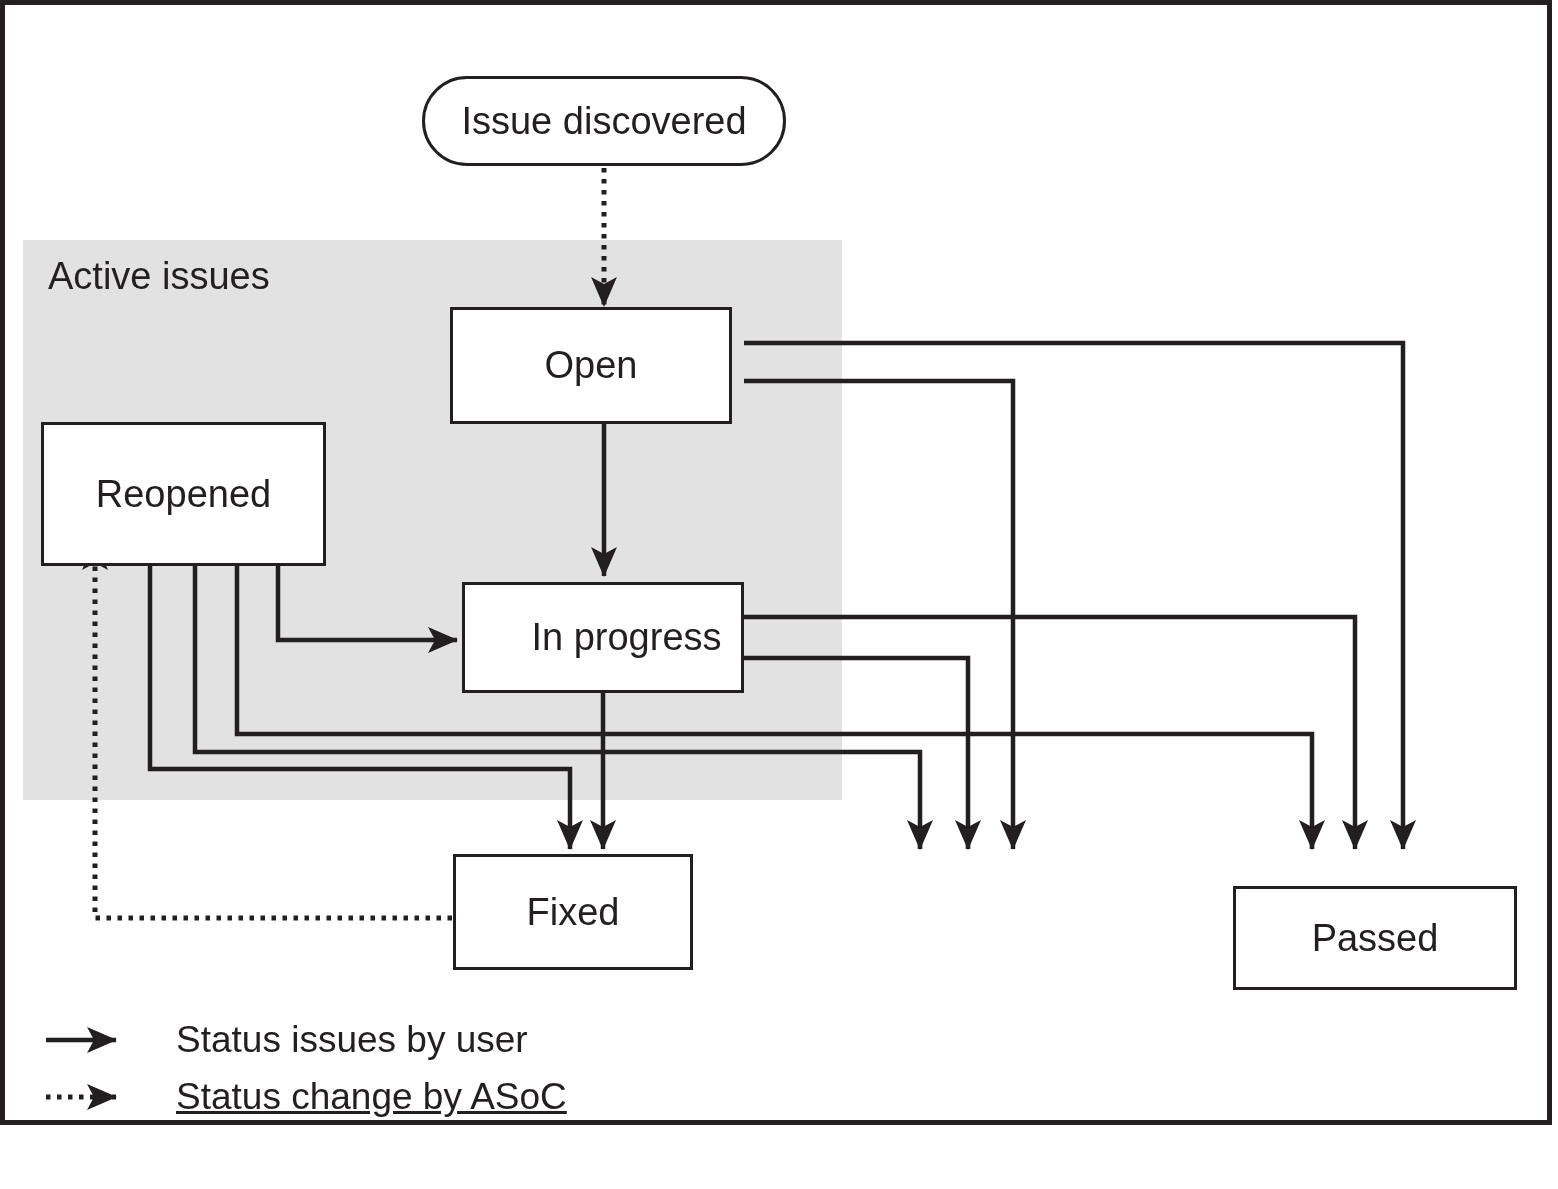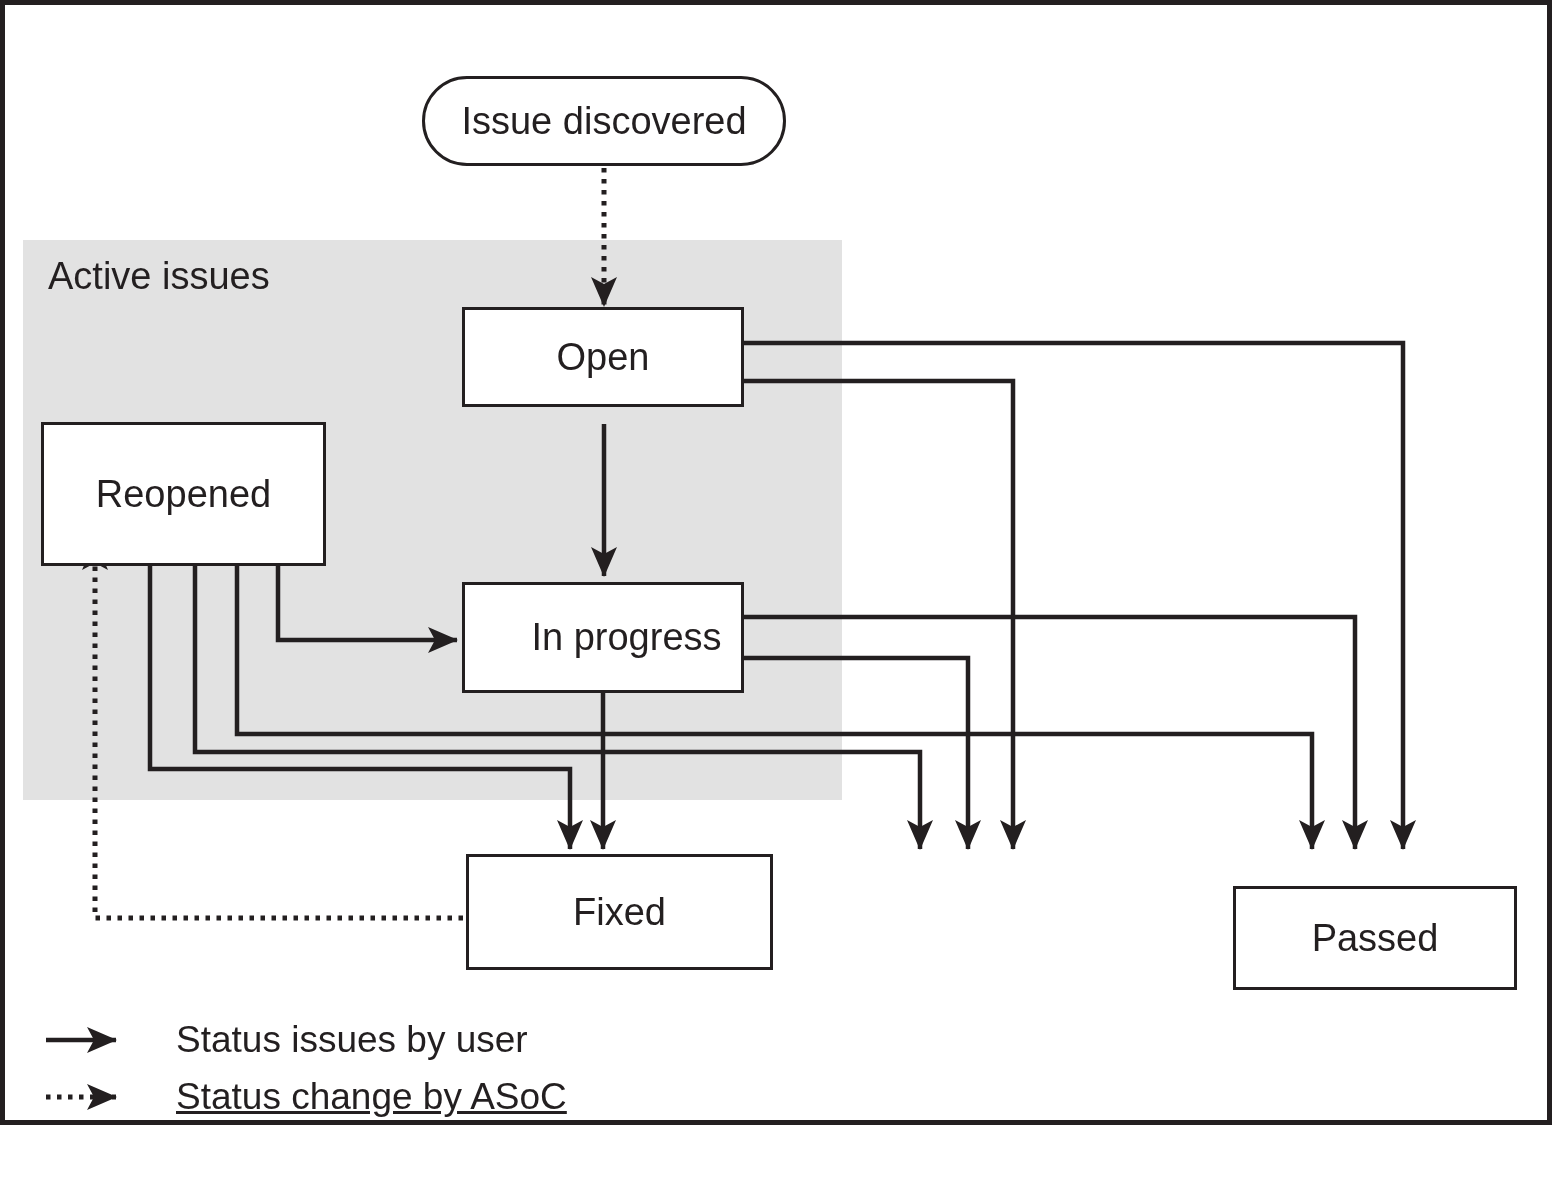--- a/index.html
+++ b/index.html
@@ -118,33 +118,33 @@
     <path class="edge dotted" d="M463,918 L95,918 L95,541" marker-end="url(#ah)"></path>
 
     <path class="edge" d="M46,1040 L116,1040" marker-end="url(#ah)"></path>
     <path class="edge dotted" d="M46,1097 L116,1097" marker-end="url(#ah)"></path>
   </svg>
 
   <div class="node start" style="left:422px;top:76px;width:364px;height:90px;">
     <span>Issue discovered</span>
   </div>
 
-  <div class="node" style="left:462px;top:307px;width:282px;height:100px;">
+  <div class="node" style="left:450px;top:307px;width:282px;height:117px;">
     <span>Open</span>
   </div>
 
   <div class="node" style="left:41px;top:422px;width:285px;height:144px;">
     <span>Reopened</span>
   </div>
 
   <div class="node" style="left:462px;top:582px;width:282px;height:111px;padding-left:47px;">
     <span>In progress</span>
   </div>
 
-  <div class="node" style="left:466px;top:854px;width:307px;height:116px;text-align:right;">
+  <div class="node" style="left:453px;top:854px;width:240px;height:116px;text-align:right;">
     <span>Fixed</span>
   </div>
 
 
   <div class="node" style="left:1233px;top:854px;width:284px;height:104px;margin-top:32px;">
     <span>Passed</span>
   </div>
 
   <div class="legend-label" style="left:176px;top:1018px;">Status issues by user</div>
   <div class="legend-label" style="left:176px;top:1075px;text-decoration:underline;">Status change by ASoC</div>

